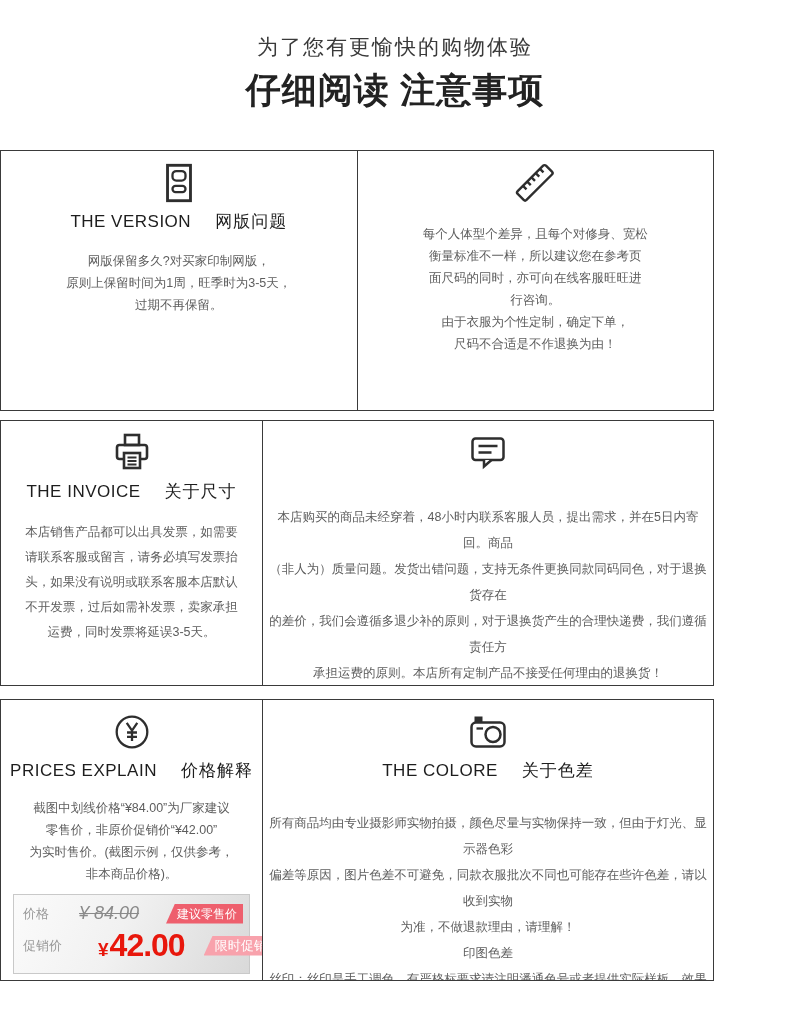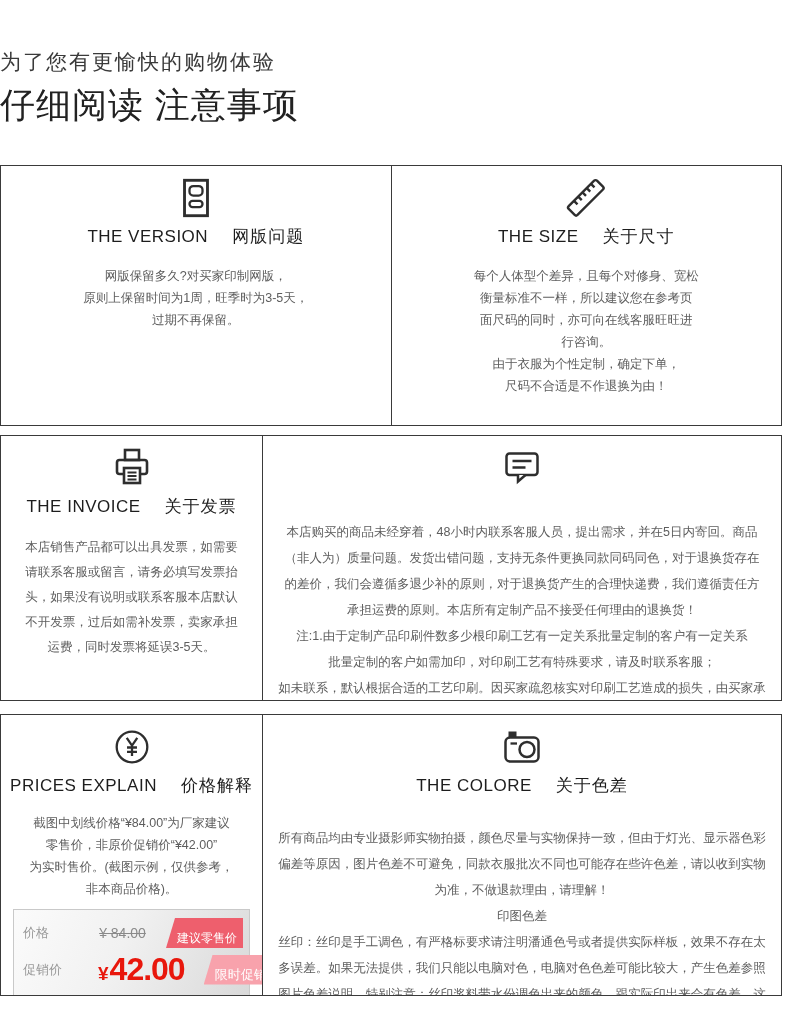--- a/index.html
+++ b/index.html
@@ -2,26 +2,26 @@
 <html><head>
 <meta charset="utf-8">
 <style>
   html,body{margin:0;padding:0;background:#ffffff;}
   .page{
     width:790px;height:1029px;background:#fff;overflow:hidden;
     font-family:"Liberation Sans","DejaVu Sans",sans-serif;
     position:relative;box-sizing:border-box;
   }
   
-  .hdr{padding-top:48px;}
+  .hdr{padding-top:33px;text-align:center;}
   .hdr-sub{font-size:21px;color:#3a3a3a;letter-spacing:2px;}
-  .hdr-title{font-size:35px;font-weight:400;color:#222;letter-spacing:1px;margin-top:6px;}
+  .hdr-title{font-size:35px;font-weight:700;color:#222;letter-spacing:1px;margin-top:6px;}
   
   .grid{margin-top:36px;}
-  .row{display:flex;width:782px;}
+  .row{display:flex;width:714px;}
   .row-gap{margin-top:9px;}
   .row-gap-lg{margin-top:13px;}
   .bx{
     border:1.5px solid #3a3a3a;box-sizing:border-box;background:#fff;
     text-align:center;overflow:hidden;
   }
   .bx + .bx{border-left:none;}
   .r1 .bx{flex:1 1 0;height:261px;}
   .r2 .bx{height:266px;}
   .r3 .bx{height:282px;}
@@ -43,26 +43,26 @@
   
   .pd{
     width:237px;margin:9px auto 0;box-sizing:border-box;text-align:left;
     border:1px solid #c9c9c9;
     background:linear-gradient(115deg,#fbfbfb 0%,#f1f1f1 45%,#d9d9d9 100%);
     padding:8px 6px 9px 9px;
   }
   .pd-row{display:flex;align-items:center;}
   .pd-row2{margin-top:3px;gap:19px;}
   .pd-lbl{font-size:13px;color:#9a9a9a;width:56px;flex:0 0 56px;}
-  .pd-old{flex:1;text-align:center;font-size:14px;color:#8a8a8a;text-decoration:line-through;}
+  .pd-old{flex:1;text-align:left;font-size:18px;color:#8a8a8a;text-decoration:line-through;font-style:italic;}
   .pd-new{flex:1;text-align:center;color:#e8170c;font-weight:700;white-space:nowrap;}
   .pd-new .cur{font-size:19px;margin-right:1px;}
   .pd-new .val{font-size:32px;letter-spacing:-1px;}
   .badge{
-    font-size:12px;color:#fff;line-height:18px;padding:11px 6px 1px 11px;
+    font-size:12px;color:#fff;line-height:18px;padding:1px 6px 1px 11px;
     clip-path:polygon(9px 0,100% 0,100% 100%,0 100%);
     white-space:nowrap;flex:0 0 auto;
   }
   .badge-dark{background:#ee5f6d;}
   .badge-light{background:#f8a2ac;font-size:13px;}
 </style>
 </head>
 <body>
 
 <div class="page">
@@ -93,23 +93,20 @@
       </div>
 
       <div class="bx">
         <div class="ic">
           <svg width="46" height="46" viewBox="0 0 46 46" fill="none" stroke="#2e2e2e" stroke-width="2.4">
             <g transform="rotate(45 23 23)">
               <rect x="16.5" y="3" width="12.5" height="40" rx="2"></rect>
               <path d="M16.5 9.5h5 M16.5 15.5h5 M16.5 21.5h5 M16.5 27.5h5 M16.5 33.5h5"></path>
             </g>
           </svg>
-        </div>
-        <div class="ttl">
-          <span class="ttl-en">THE SIZE</span><span class="ttl-cn">关于尺寸</span>
         </div>
         <div class="bd">每个人体型个差异，且每个对修身、宽松
 衡量标准不一样，所以建议您在参考页
 面尺码的同时，亦可向在线客服旺旺进
 行咨询。
 由于衣服为个性定制，确定下单，
 尺码不合适是不作退换为由！</div>
       </div>
 
     </div>
@@ -119,21 +116,21 @@
       <div class="bx bx-l">
         <div class="ic">
           <svg width="46" height="46" viewBox="0 0 46 46" fill="none" stroke="#2e2e2e" stroke-width="2.6">
             <rect x="16" y="5" width="14" height="10"></rect>
             <rect x="8" y="15" width="30" height="14" rx="2.5"></rect>
             <rect x="15" y="23" width="16" height="15" fill="#ffffff"></rect>
             <path d="M18.5 27.5h9 M18.5 31h9 M18.5 34.5h9" stroke-width="2.2"></path>
           </svg>
         </div>
         <div class="ttl">
-          <span class="ttl-en">THE INVOICE</span><span class="ttl-cn">关于发票</span>
+          <span class="ttl-en">THE INVOICE</span><span class="ttl-cn">关于尺寸</span>
         </div>
         <div class="bd bd-invoice">本店销售产品都可以出具发票，如需要
 请联系客服或留言，请务必填写发票抬
 头，如果没有说明或联系客服本店默认
 不开发票，过后如需补发票，卖家承担
 运费，同时发票将延误3-5天。</div>
       </div>
 
       <div class="bx bx-r">
         <div class="ic">

